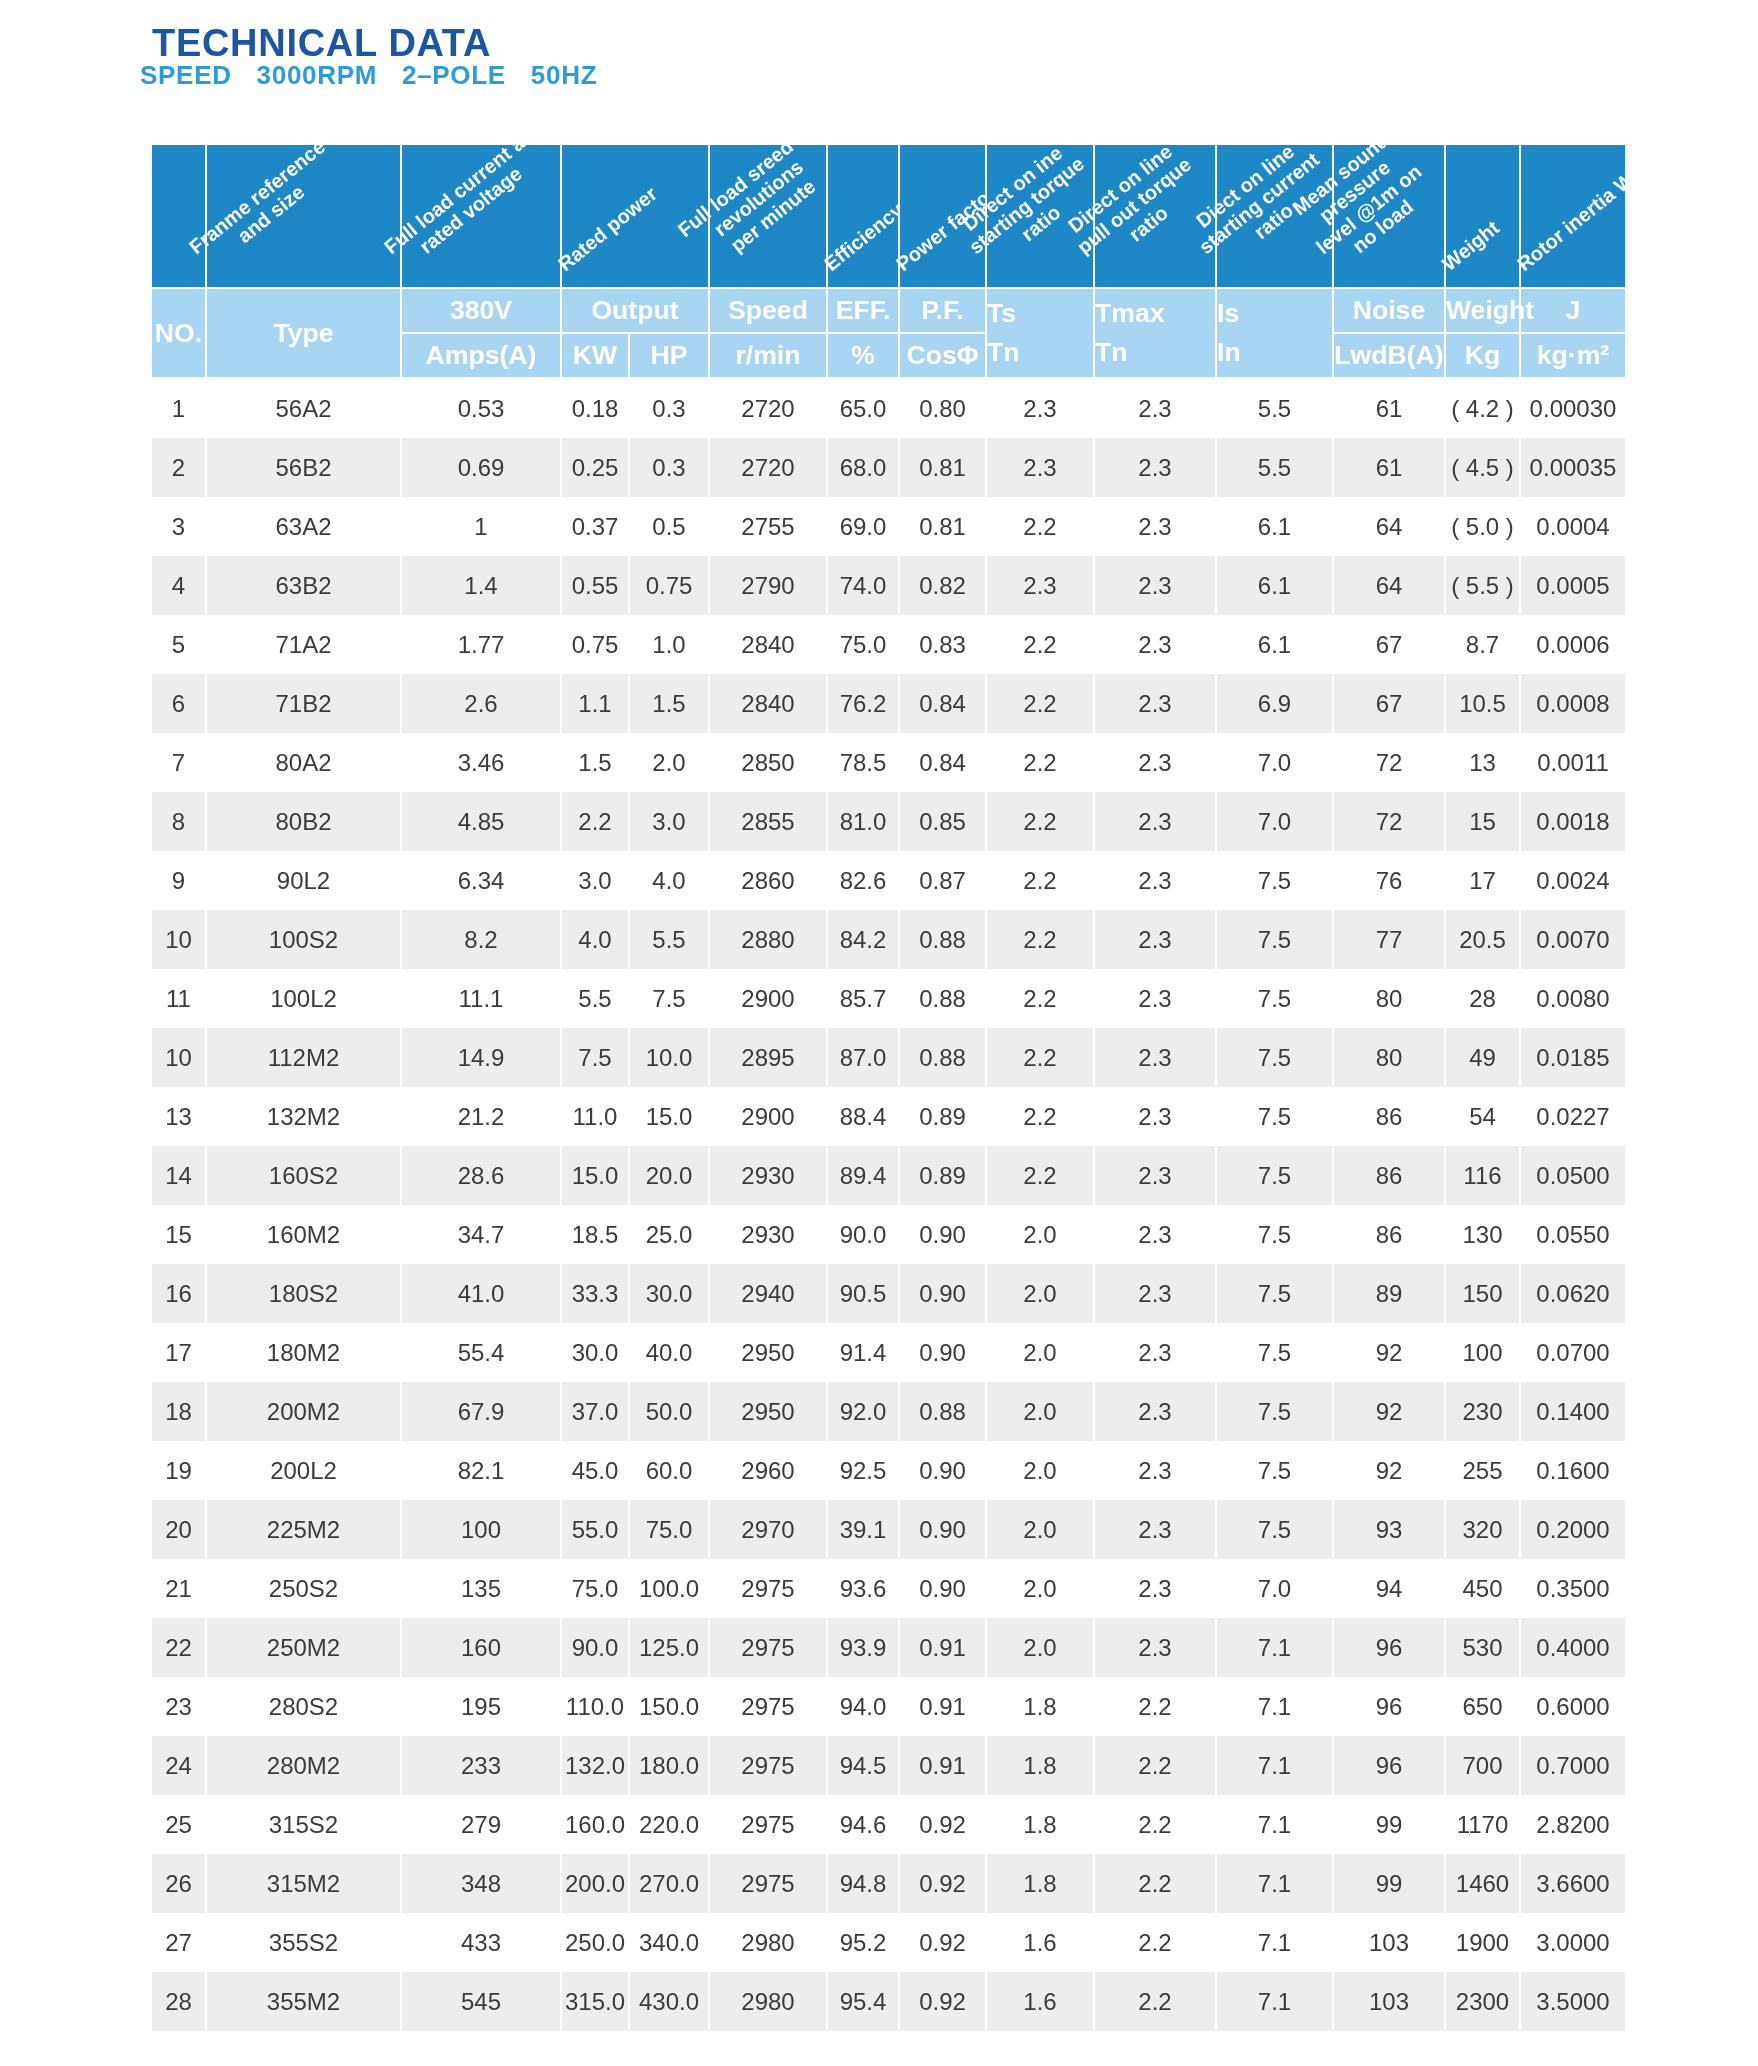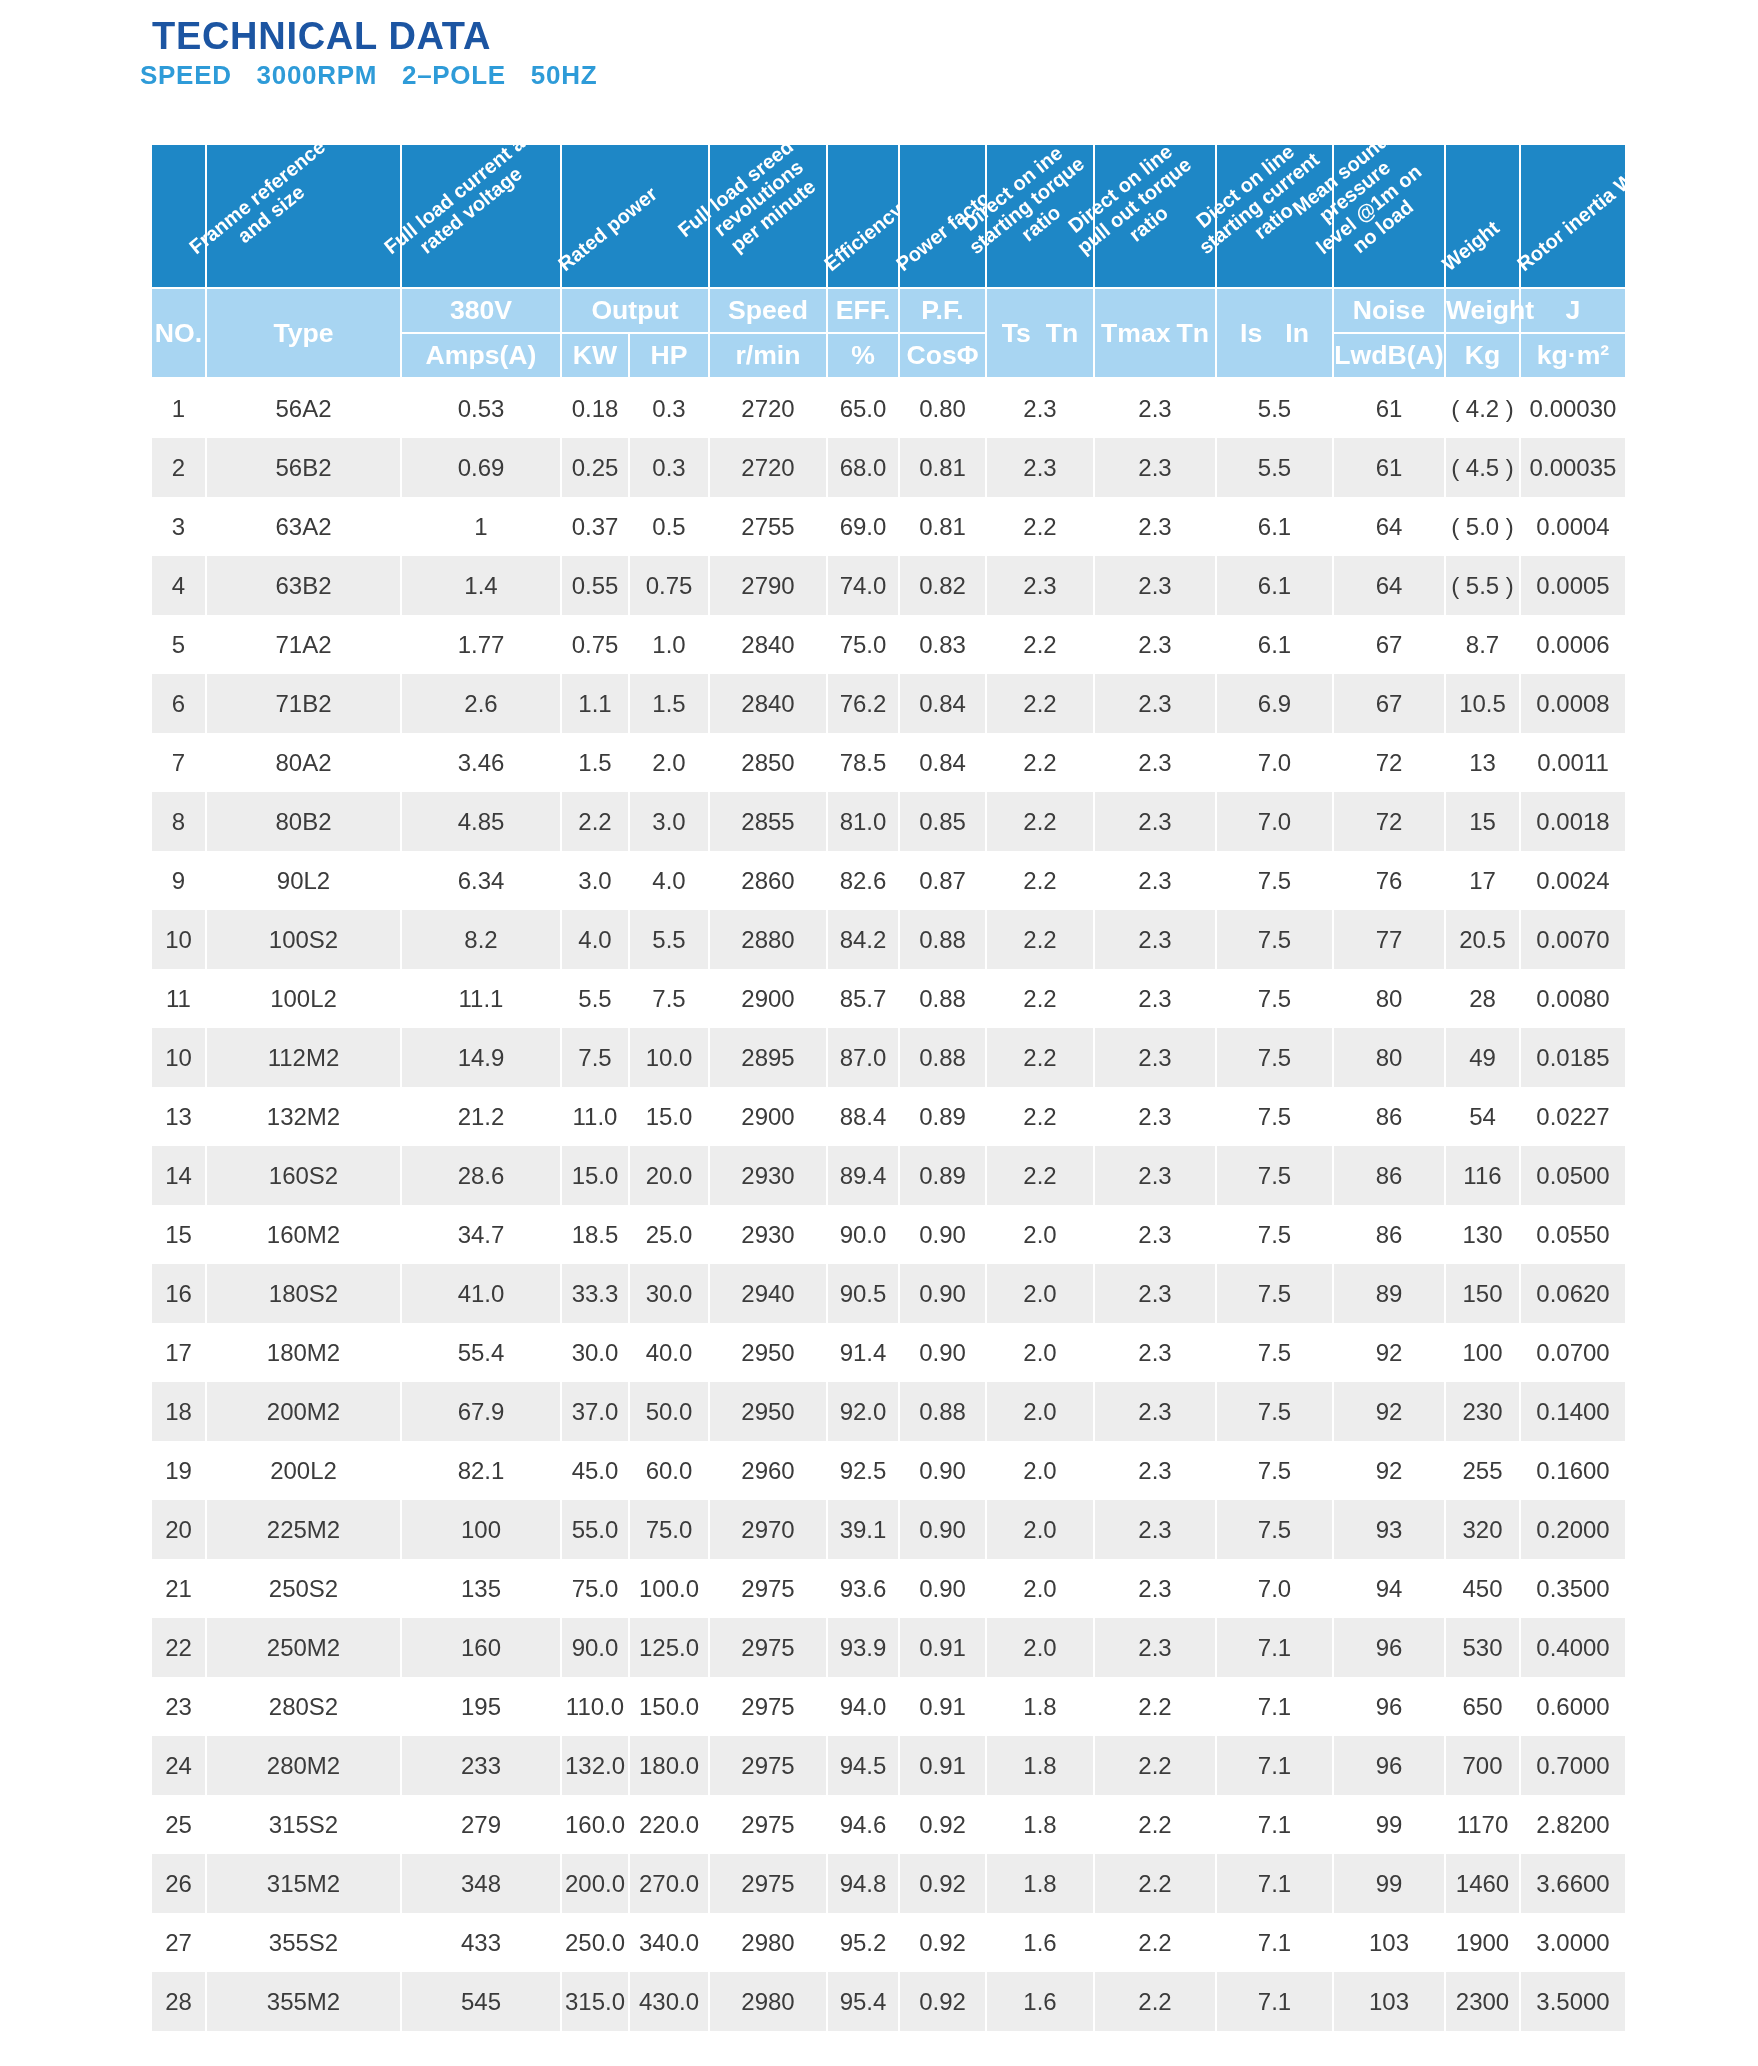--- a/index.html
+++ b/index.html
@@ -3,21 +3,21 @@
 <meta charset="utf-8">
 <style>
   html,body { margin:0; padding:0; }
   body {
     width:1758px; height:2066px;
     position:relative;
     background:#ffffff;
     font-family:"Liberation Sans", sans-serif;
   }
   .title {
-    position:absolute; left:152px; top:15px;
+    position:absolute; left:152px; top:22px;
     font-size:38px; font-weight:bold; color:#1c55a2;
     letter-spacing:0.7px;
   }
   .subtitle {
     position:absolute; left:140px; top:60px;
     font-size:26px; font-weight:bold; color:#2e9bd8;
     word-spacing:17px; letter-spacing:0.7px;
   }
   table.tech {
     position:absolute; left:150px; top:143px;
@@ -50,22 +50,22 @@
   tr.sub1 th, tr.sub2 th {
     background:#a8d5f2;
     color:#ffffff;
     font-size:26.6px; font-weight:bold;
     border:2.1px solid #ffffff;
     height:42px;
     text-align:center; vertical-align:middle;
     padding:0;
   }
   .frac-box {
-    height:88px; display:flex; flex-direction:row;
-    justify-content:space-evenly; align-items:center;
+    height:88px; display:flex; flex-direction:column;
+    justify-content:space-evenly; align-items:flex-start;
   }
   tbody td {
     height:59px;
     font-size:24px; color:#3b3b3b;
     text-align:center; vertical-align:middle;
     border-left:2.1px solid #ffffff;
     border-right:2.1px solid #ffffff;
     padding:0;
     white-space:nowrap;
   }

